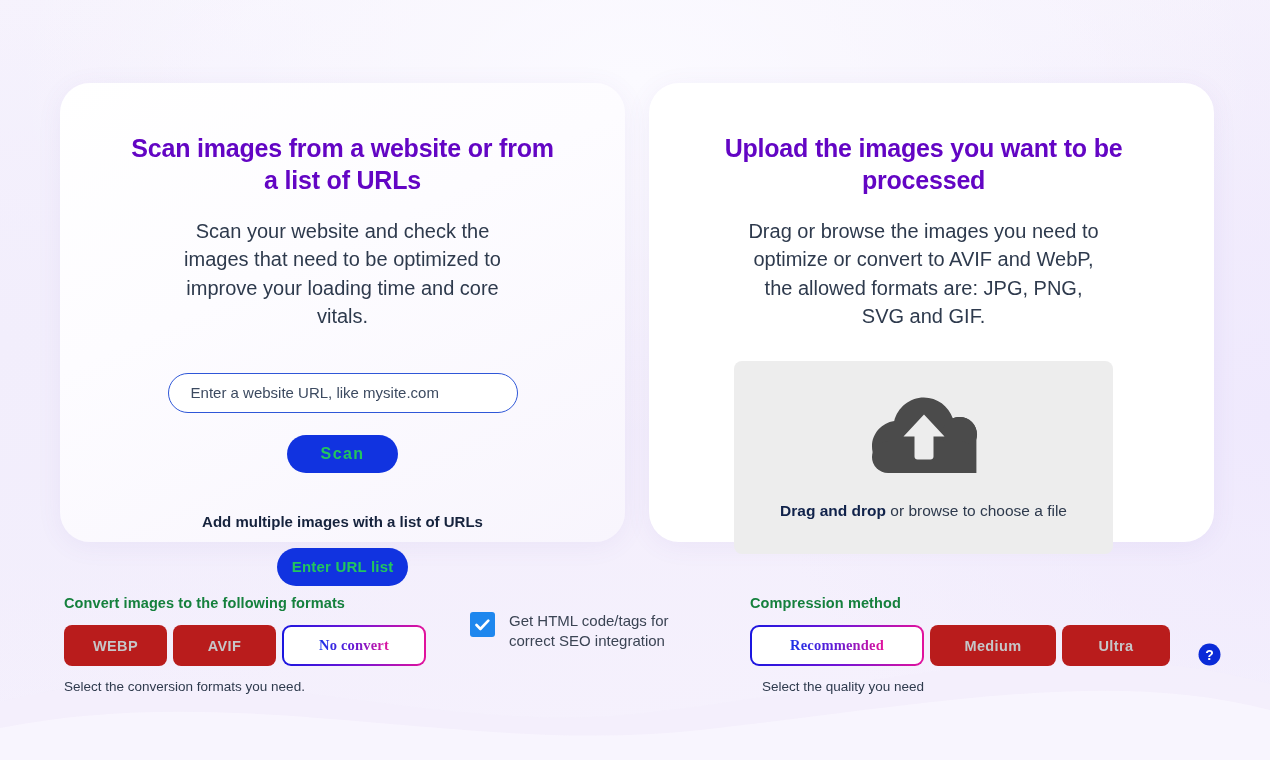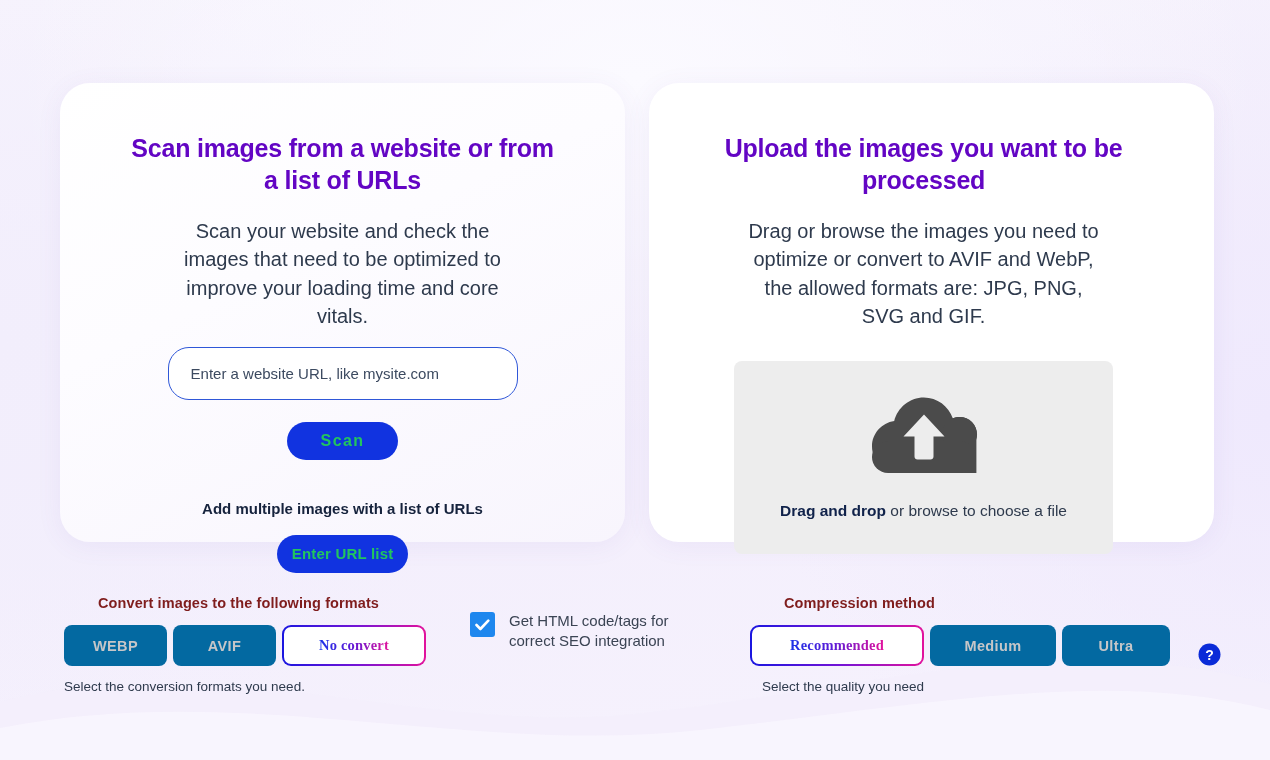--- a/index.html
+++ b/index.html
@@ -81,22 +81,22 @@
     font-size: 20px;
     color: #2e3a4d;
     line-height: 1.42;
     padding: 0 68px;
   }
 
   
   .url-input {
     display: block;
     width: 350px;
-    height: 53px;
-    margin: 16px auto 0;
+    height: 40px;
+    margin: 42px auto 0;
     border: 1px solid #2f57d8;
     border-radius: 21px;
     padding: 0 22px;
     font-family: "Liberation Sans", sans-serif;
     font-size: 15px;
     color: #2e3a4d;
     background: #ffffff;
     outline: none;
   }
   .url-input::placeholder { color: #3c4a60; opacity: 1; }
@@ -164,33 +164,32 @@
     align-items: flex-start;
   }
   .opt-group { position: relative; }
   .opt-convert { width: 406px; }
   .opt-seo     { width: 280px; }
   .opt-compress{ flex: 1; }
 
   .opt-heading {
     font-size: 14.5px;
     font-weight: bold;
-    color: #7f1d1d;
+    color: #15803d;
     letter-spacing: 0.1px;
     white-space: nowrap;
-    margin-left: 34px;
   }
 
   .seg-row { display: flex; gap: 6px; margin-top: 14px; }
 
   .seg {
     height: 41px;
     border-radius: 8px;
     border: none;
-    background: #0369a1;
+    background: #b91c1c;
     color: #c6c6c8;
     font-family: "Liberation Sans", sans-serif;
     font-size: 14.5px;
     font-weight: bold;
     letter-spacing: 0.4px;
     cursor: pointer;
     display: flex;
     align-items: center;
     justify-content: center;
   }

